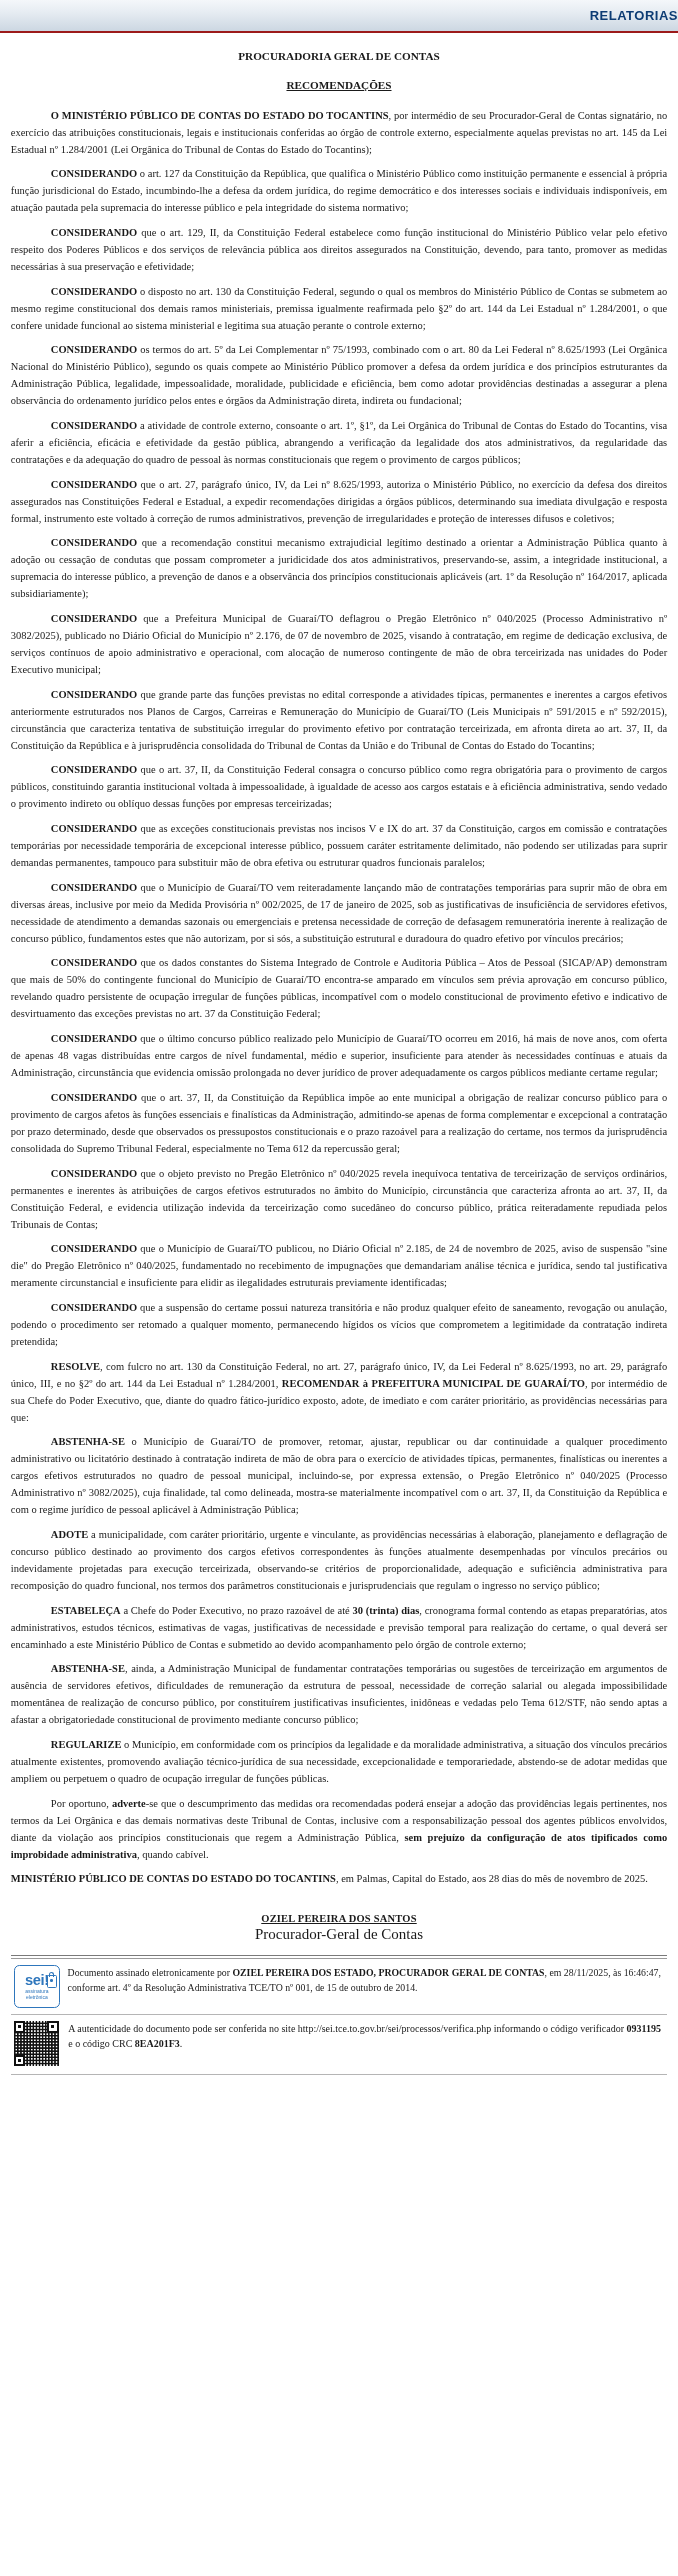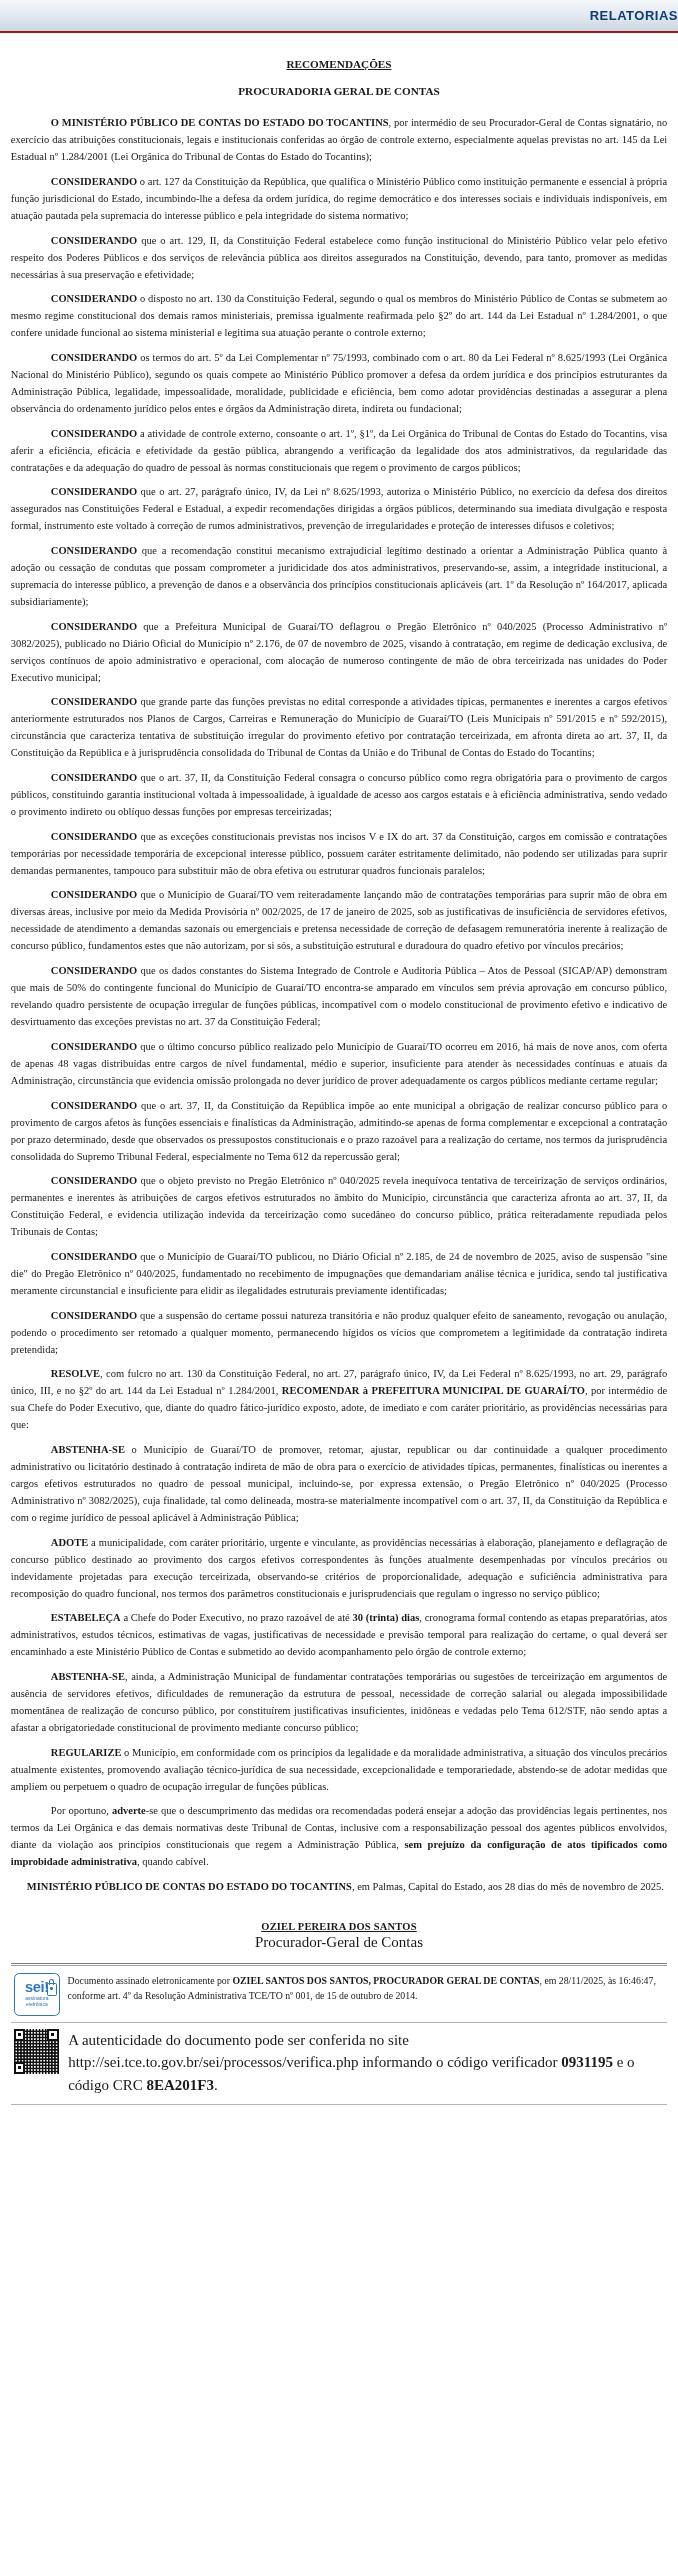--- a/index.html
+++ b/index.html
@@ -57,21 +57,20 @@
 
   p.para {
     text-align: justify;
     font-size: 10.5px;
     line-height: 1.62;
     margin: 0 0 7.7px 0;
     text-indent: 40px;
   }
   p.para.noindent {
     text-indent: 0;
-    margin-left: 16px;
   }
   .b {
     font-weight: bold;
     font-family: Liberation Serif, serif;
   }
 
   
   .sig {
     text-align: center;
     margin: 26px 0 3.1px 0;
@@ -205,40 +204,40 @@
     left: 1.9px;
     top: 1.9px;
     width: 3.1px;
     height: 3.1px;
     background: #111;
   }
   .qr .eye.tl { left: 0; top: 0; }
   .qr .eye.tr { right: 0; top: 0; }
   .qr .eye.bl { left: 0; bottom: 0; }
   .verify-text {
-    font-size: 15px;
+    font-size: 10px;
     line-height: 1.5;
     text-align: left;
   }
   .rule-bottom {
     border-top: 0.8px solid #b5b5b5;
     margin-top: 1.5px;
   }
 </style>
 </head>
 <body>
 
 <div class="banner">
   <div class="banner-title">RELATORIAS</div>
 </div>
 
 <div class="doc">
 
+  <div class="center h-plain">PROCURADORIA GERAL DE CONTAS</div>
   <div class="center h-underline">RECOMENDAÇÕES</div>
-  <div class="center h-plain">PROCURADORIA GERAL DE CONTAS</div>
 
   <p class="para">
     <span class="b">O MINISTÉRIO PÚBLICO DE CONTAS DO ESTADO DO TOCANTINS</span><span>, por intermédio de seu Procurador-Geral de Contas signatário, no exercício das atribuições constitucionais, legais e institucionais conferidas ao órgão de controle externo, especialmente aquelas previstas no art. 145 da Lei Estadual nº 1.284/2001 (Lei Orgânica do Tribunal de Contas do Estado do Tocantins);</span>
   </p>
 
   <div id="considerandos-host">
       <p class="para"><span class="b">CONSIDERANDO</span><span> o art. 127 da Constituição da República, que qualifica o Ministério Público como instituição permanente e essencial à própria função jurisdicional do Estado, incumbindo-lhe a defesa da ordem jurídica, do regime democrático e dos interesses sociais e individuais indisponíveis, em atuação pautada pela supremacia do interesse público e pela integridade do sistema normativo;</span></p>
       <p class="para"><span class="b">CONSIDERANDO</span><span> que o art. 129, II, da Constituição Federal estabelece como função institucional do Ministério Público velar pelo efetivo respeito dos Poderes Públicos e dos serviços de relevância pública aos direitos assegurados na Constituição, devendo, para tanto, promover as medidas necessárias à sua preservação e efetividade;</span></p>
       <p class="para"><span class="b">CONSIDERANDO</span><span> o disposto no art. 130 da Constituição Federal, segundo o qual os membros do Ministério Público de Contas se submetem ao mesmo regime constitucional dos demais ramos ministeriais, premissa igualmente reafirmada pelo §2º do art. 144 da Lei Estadual nº 1.284/2001, o que confere unidade funcional ao sistema ministerial e legitima sua atuação perante o controle externo;</span></p>
       <p class="para"><span class="b">CONSIDERANDO</span><span> os termos do art. 5º da Lei Complementar nº 75/1993, combinado com o art. 80 da Lei Federal nº 8.625/1993 (Lei Orgânica Nacional do Ministério Público), segundo os quais compete ao Ministério Público promover a defesa da ordem jurídica e dos princípios estruturantes da Administração Pública, legalidade, impessoalidade, moralidade, publicidade e eficiência, bem como adotar providências destinadas a assegurar a plena observância do ordenamento jurídico pelos entes e órgãos da Administração direta, indireta ou fundacional;</span></p>
@@ -288,21 +287,21 @@
   <div class="sei-block">
     <div class="sei-logo">
       <div class="sei-word">sei!</div>
       <div class="sei-sub">
         <span>assinatura</span><br>
         <span>eletrônica</span>
       </div>
       <div class="sei-lock"></div>
     </div>
     <div class="sei-text">
-      <span>Documento assinado eletronicamente por </span><span class="b">OZIEL SANTOS DOS SANTOS, PROCURADOR GERAL DE CONTAS</span><span>, em 28/11/2025, às 16:46:47, conforme art. 4º da Resolução Administrativa TCE/TO nº 001, de 15 de outubro de 2014.</span>
+      <span>Documento assinado eletronicamente por </span><span class="b">OZIEL PEREIRA DOS ESTADO, PROCURADOR GERAL DE CONTAS</span><span>, em 28/11/2025, às 16:46:47, conforme art. 4º da Resolução Administrativa TCE/TO nº 001, de 15 de outubro de 2014.</span>
     </div>
   </div>
 
   <div class="rule-thin"></div>
 
   <div class="verify-block">
     <div class="qr">
       <span class="eye tl"></span>
       <span class="eye tr"></span>
       <span class="eye bl"></span>

